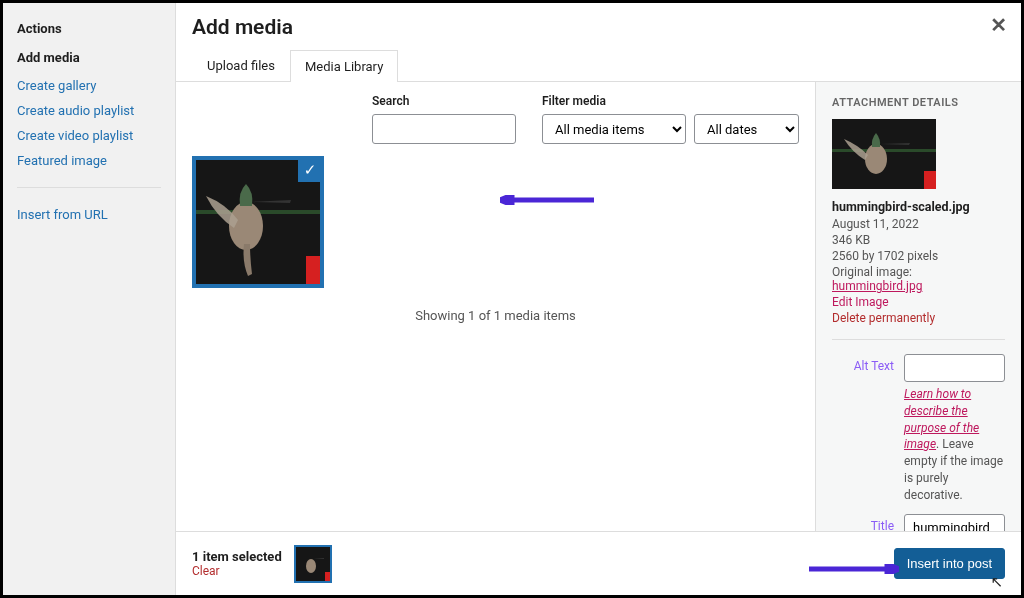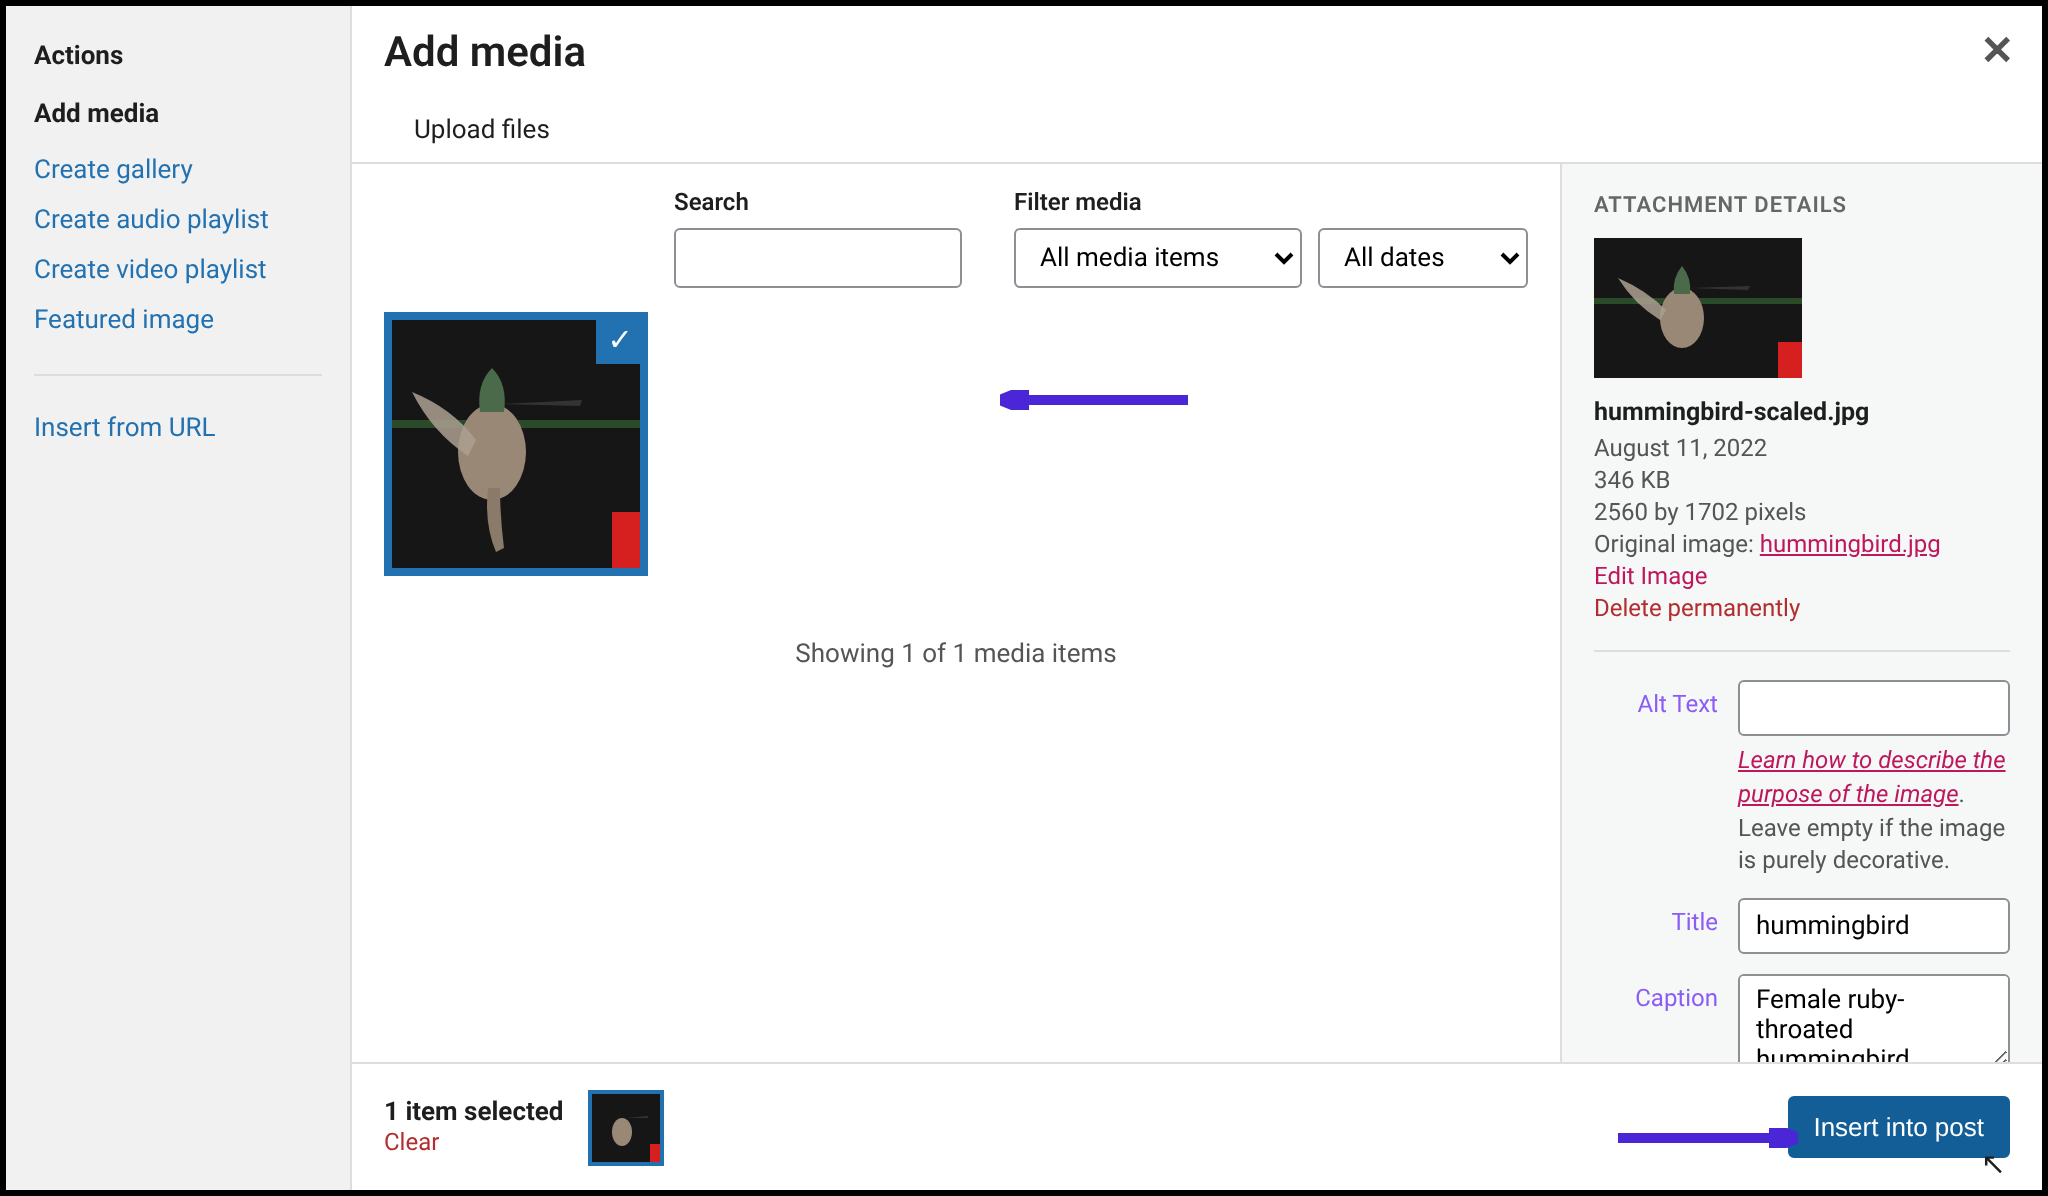--- a/index.html
+++ b/index.html
@@ -147,21 +147,21 @@
     }
     .hummingbird-img {
       width: 100%;
       height: 100%;
       display: block;
     }
     .showing {
       text-align: center;
       color: #555;
       font-size: 13px;
-      margin-top: 32px;
+      margin-top: 20px;
     }
     .arrow1 {
       position: absolute;
       left: 324px;
       top: 192px;
       width: 94px;
       height: 10px;
     }
     .arrow2 {
       position: absolute;
@@ -169,21 +169,21 @@
       bottom: 21px;
       width: 90px;
       height: 10px;
     }
     .arrow-line {
       stroke: #4a26d6;
       stroke-width: 5;
       fill: #4a26d6;
     }
     .details {
-      width: 241px;
+      width: 206px;
       background: #f6f7f7;
       border-left: 1px solid #ddd;
       padding: 14px 16px;
       font-size: 12px;
       overflow-y: auto;
     }
     .details h2 {
       font-size: 11px;
       font-weight: 600;
       letter-spacing: 0.5px;
@@ -281,20 +281,21 @@
     </ul>
   </aside>
 
   <div class="main">
     <span class="close-x">✕</span>
     <div class="header">
       <h1>Add media</h1>
     </div>
     <div class="tabs">
       <div class="tab">Upload files</div>
+      <div class="tab active">Media Library</div>
     </div>
 
     <div class="content-row">
       <div class="media-area">
         <div class="filters">
           <div class="filter-group" style="margin-left:auto;margin-right:6px;">
             <label>Search</label>
             <input type="text" class="search-input" style="">
           </div>
           <div class="filter-group">

